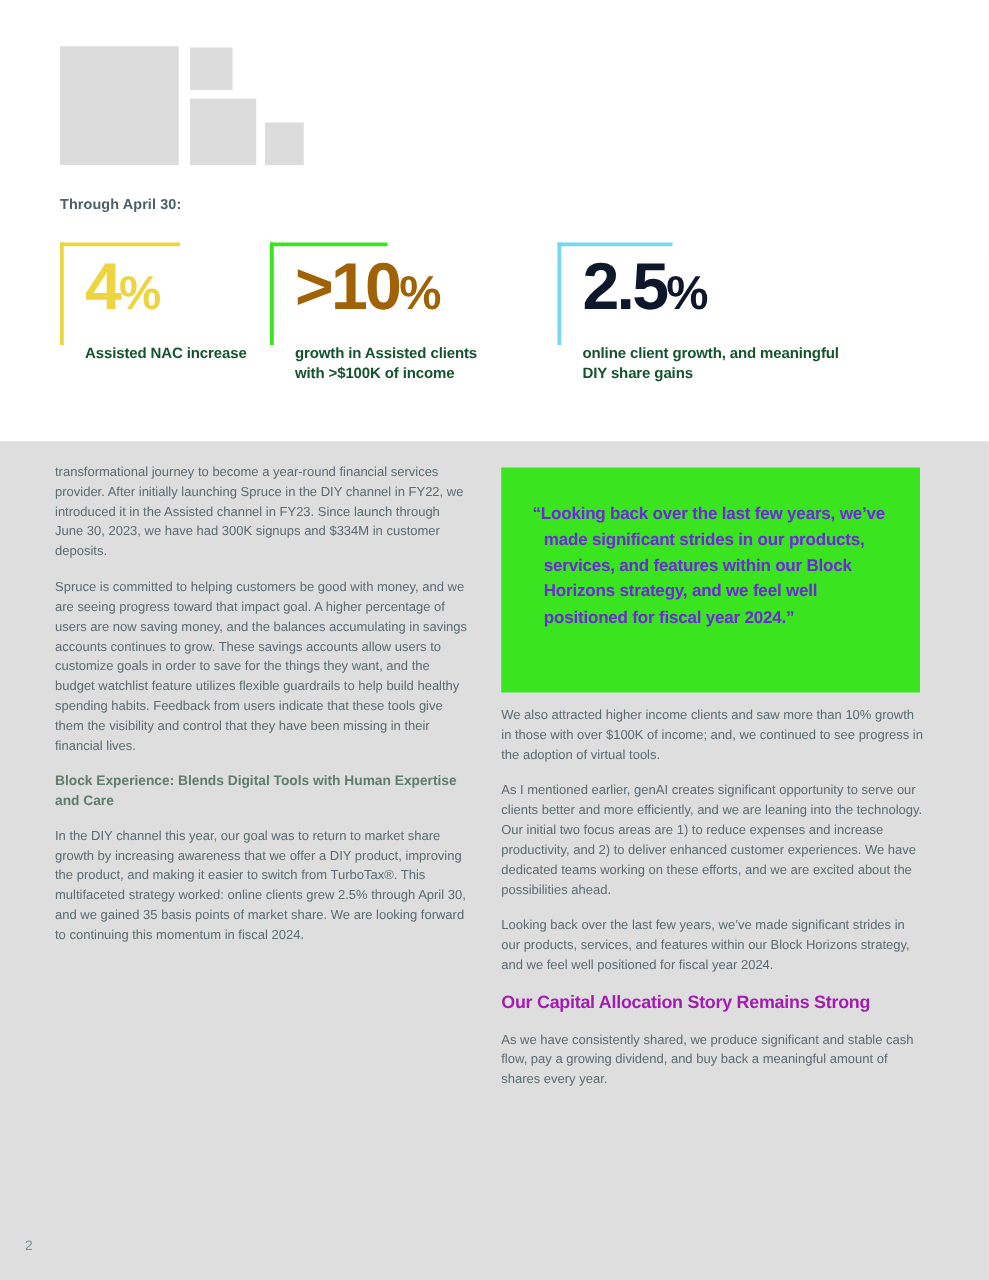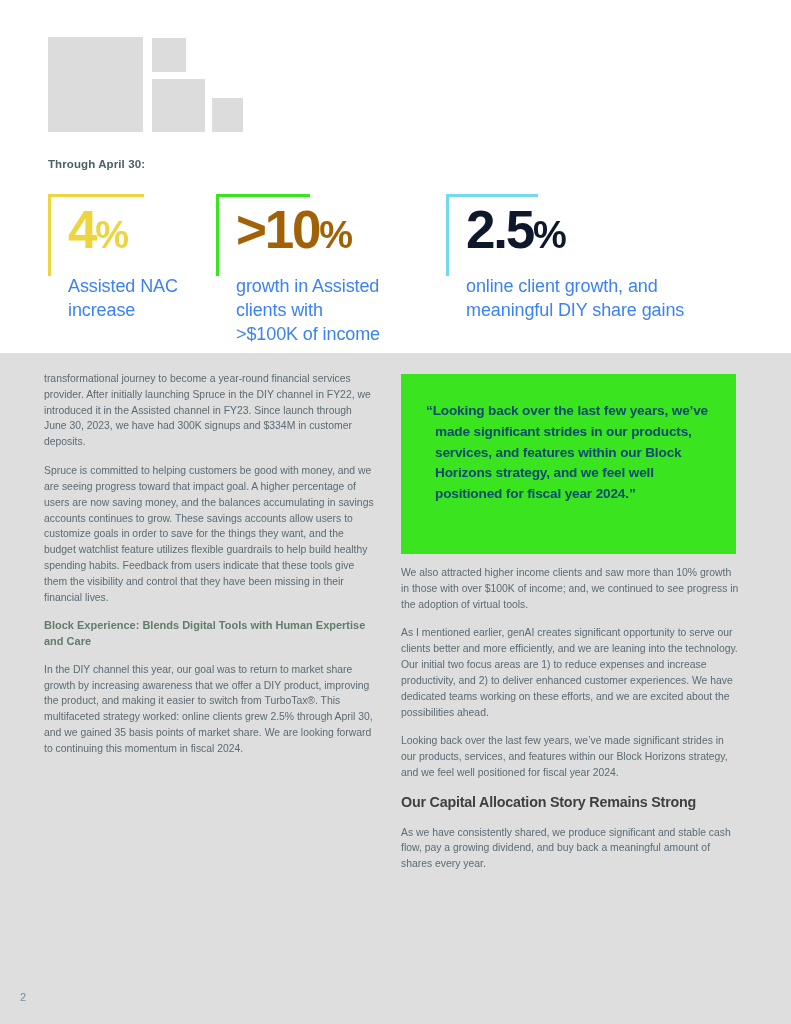--- a/index.html
+++ b/index.html
@@ -98,23 +98,23 @@
     white-space: nowrap;
   }
   .stat-number .pct {
     font-size: 38px;
     font-weight: bold;
     letter-spacing: -1px;
   }
   .stat-caption {
     position: absolute;
     left: 20px; top: 85px;
-    font-size: 18px;
-    font-weight: normal;
-    color: #3b82f6;
+    font-size: 12px;
+    font-weight: bold;
+    color: #14532d;
     line-height: 1.32;
     letter-spacing: -0.1px;
   }
 
   
   .gray-area {
     position: absolute;
     left: 0; top: 353px;
     width: 791px;
     height: 671px;
@@ -231,23 +231,23 @@
     <p>transformational journey to become a year-round financial services provider. After initially launching Spruce in the DIY channel in FY22, we introduced it in the Assisted channel in FY23. Since launch through June 30, 2023, we have had 300K signups and $334M in customer deposits.</p>
     <p>Spruce is committed to helping customers be good with money, and we are seeing progress toward that impact goal. A higher percentage of users are now saving money, and the balances accumulating in savings accounts continues to grow. These savings accounts allow users to customize goals in order to save for the things they want, and the budget watchlist feature utilizes flexible guardrails to help build healthy spending habits. Feedback from users indicate that these tools give them the visibility and control that they have been missing in their financial lives.</p>
     <p class="sub-head" style="color: rgb(95, 125, 108);">Block Experience: Blends Digital Tools with Human Expertise and Care</p>
     <p>In the DIY channel this year, our goal was to return to market share growth by increasing awareness that we offer a DIY product, improving the product, and making it easier to switch from TurboTax®. This multifaceted strategy worked: online clients grew 2.5% through April 30, and we gained 35 basis points of market share. We are looking forward to continuing this momentum in fiscal 2024.</p>
   </div>
 
   <div class="col col-right" style="top:212px;">
     <p>We also attracted higher income clients and saw more than 10% growth in those with over $100K of income; and, we continued to see progress in the adoption of virtual tools.</p>
     <p>As I mentioned earlier, genAI creates significant opportunity to serve our clients better and more efficiently, and we are leaning into the technology. Our initial two focus areas are 1) to reduce expenses and increase productivity, and 2) to deliver enhanced customer experiences. We have dedicated teams working on these efforts, and we are excited about the possibilities ahead.</p>
     <p>Looking back over the last few years, we’ve made significant strides in our products, services, and features within our Block Horizons strategy, and we feel well positioned for fiscal year 2024.</p>
-    <p class="sub-head-green" style="color: #404040;">Our Capital Allocation Story Remains Strong</p>
+    <p class="sub-head-green" style="color: #a21caf;">Our Capital Allocation Story Remains Strong</p>
     <p>As we have consistently shared, we produce significant and stable cash flow, pay a growing dividend, and buy back a meaningful amount of shares every year.</p>
   </div>
 
 </div>
 
 <div class="quote-box" style="background: rgb(58, 229, 32);">
-  <div class="quote-text" style="color: #0c4a6e;">“Looking back over the last few years, we’ve made significant strides in our products, services, and features within our Block Horizons strategy, and we feel well positioned for fiscal year 2024.”</div>
+  <div class="quote-text" style="color: #6d28d9;">“Looking back over the last few years, we’ve made significant strides in our products, services, and features within our Block Horizons strategy, and we feel well positioned for fiscal year 2024.”</div>
 </div>
 
 <div class="page-number">2</div>
 
 </body></html>

